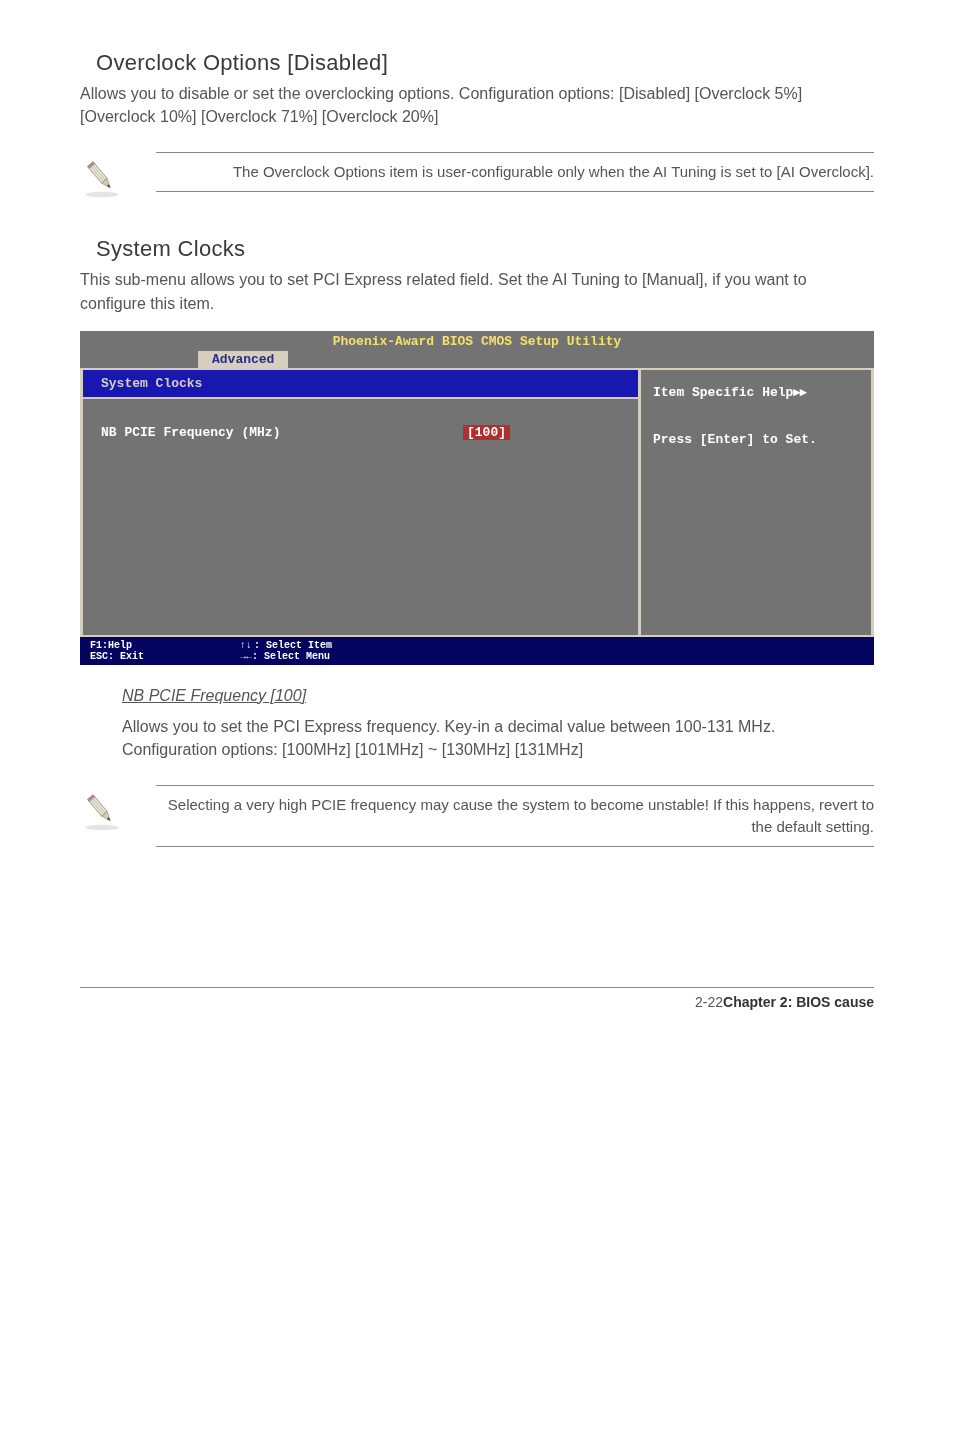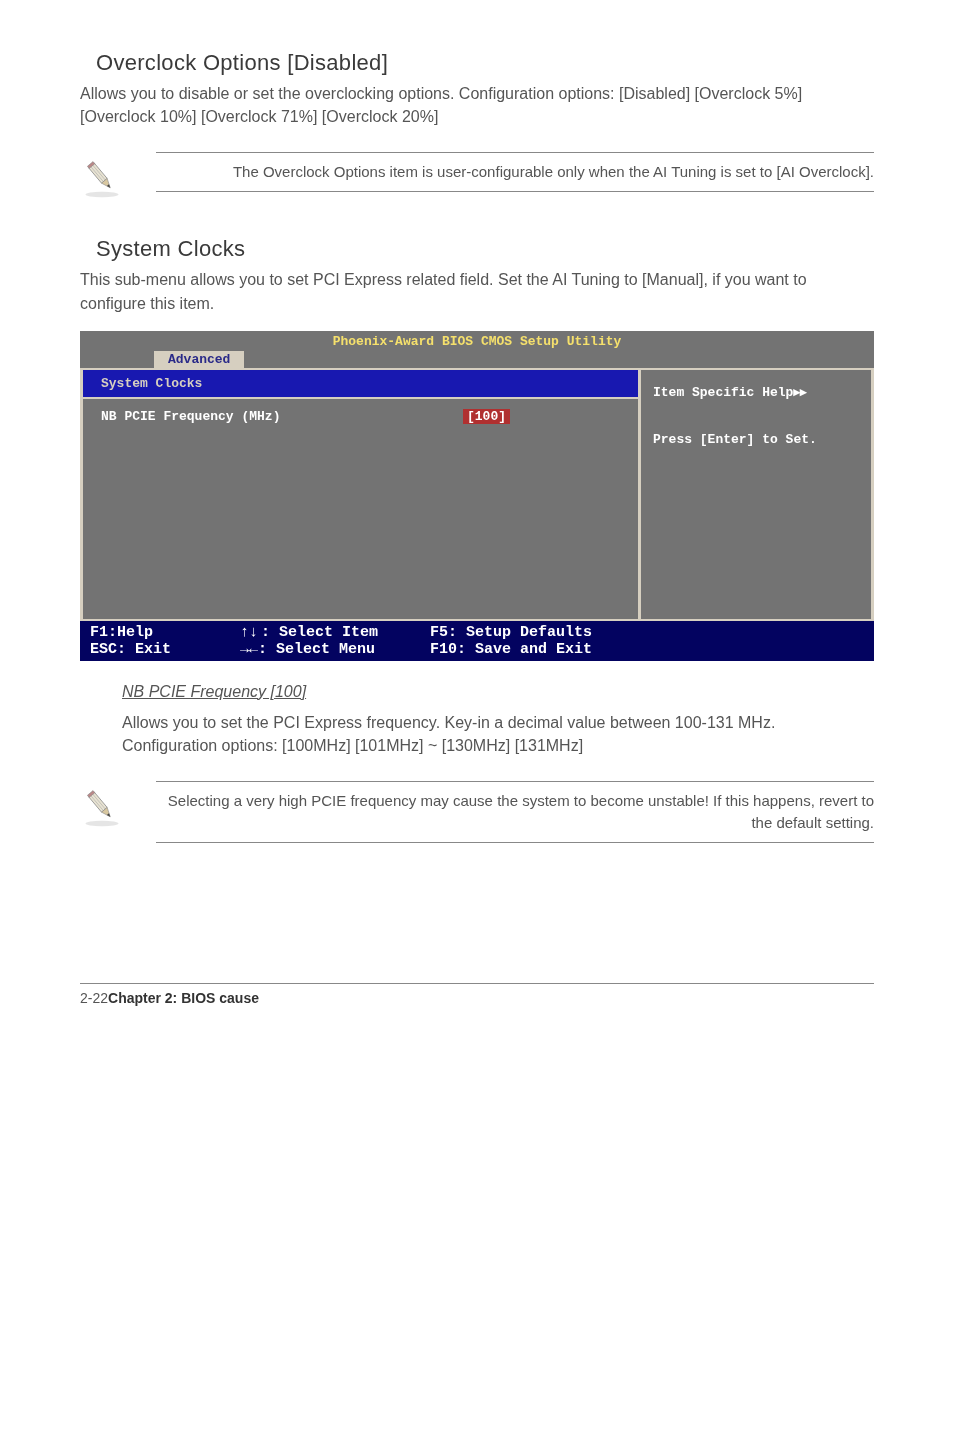--- a/index.html
+++ b/index.html
@@ -58,21 +58,21 @@
   .bios-title {
     text-align: center;
     color: #f5e06c;
     padding: 3px 0 2px 0;
   }
   .bios-tab {
     display: inline-block;
     background: #d6cfc0;
     color: #2a2a88;
     padding: 1px 14px;
-    margin-left: 74px;
+    margin-left: 118px;
   }
   .bios-body {
     display: flex;
     border: 3px solid #d6cfc0;
     border-top-width: 2px;
     border-bottom-width: 2px;
     margin: 0;
   }
   .bios-left {
     flex: 1;
@@ -88,20 +88,21 @@
     border-bottom: 2px solid #d6cfc0;
   }
   .bios-row-header.center {
     text-align: center;
     color: #2060e0;
   }
   .bios-content {
     padding: 10px 18px;
     min-height: 220px;
     color: #fff;
+    margin-top: 16px;
   }
   .bios-field-row {
     display: flex;
     justify-content: space-between;
     align-items: center;
     width: 100%;
   }
   .bios-value {
     background: #b03030;
     color: #fff;
@@ -112,21 +113,21 @@
     padding: 10px 12px;
     color: #fff;
     line-height: 1.8;
   }
   .bios-footer {
     background: #030360;
     color: #fff;
     padding: 3px 10px;
     display: flex;
     font-family: "Courier New", monospace;
-    font-size: 15px;
+    font-size: 10px;
     font-weight: bold;
   }
   .bios-footer .col1 { width: 150px; }
   .bios-footer .col2 { width: 190px; }
   .bios-footer .col3 { flex: 1; padding-left: 10px; }
   .bios-footer .col4 { width: 190px; text-align: left; }
   .sub-heading {
     font-style: italic;
     text-decoration: underline;
     font-size: 16px;
@@ -135,21 +136,21 @@
     margin-bottom: 10px;
   }
   .indented {
     margin-left: 42px;
     font-size: 16px;
     color: #555;
     line-height: 1.45;
   }
   .page-footer {
     display: flex;
-    justify-content: flex-start;
+    justify-content: flex-end;
     border-top: 1px solid #888;
     margin-top: 140px;
     padding-top: 6px;
     font-size: 14px;
   }
   .page-footer .left { color: #555; }
   .page-footer .right { font-weight: bold; color: #333; }
   .arrow-glyph { font-family: Arial, sans-serif; }
 </style>
 </head>
@@ -203,24 +204,20 @@
   </div>
   <div class="bios-footer">
     <div class="col1">
       <div>F1:Help</div>
       <div>ESC: Exit</div>
     </div>
     <div class="col2">
       <div>↑↓ : Select Item</div>
       <div>→←: Select Menu</div>
     </div>
-    <div class="col4">
-      <div>F5: Setup Defaults</div>
-      <div>F10: Save and Exit</div>
-    </div>
   </div>
 </div>
 
 <p class="sub-heading">NB PCIE Frequency [100]</p>
 <p class="indented">Allows you to set the PCI Express frequency. Key-in a decimal value between 100-131 MHz. Configuration options: [100MHz] [101MHz] ~ [130MHz] [131MHz]</p>
 
 <div class="note-block">
   <div class="note-icon">
     <svg viewBox="0 0 48 48">
       <ellipse cx="24" cy="42" rx="18" ry="3" fill="#ccc" opacity="0.5"></ellipse>

